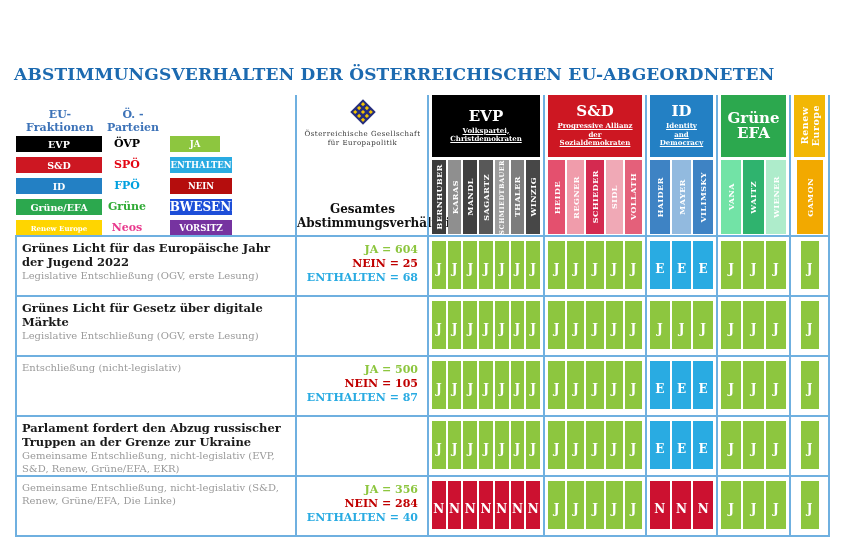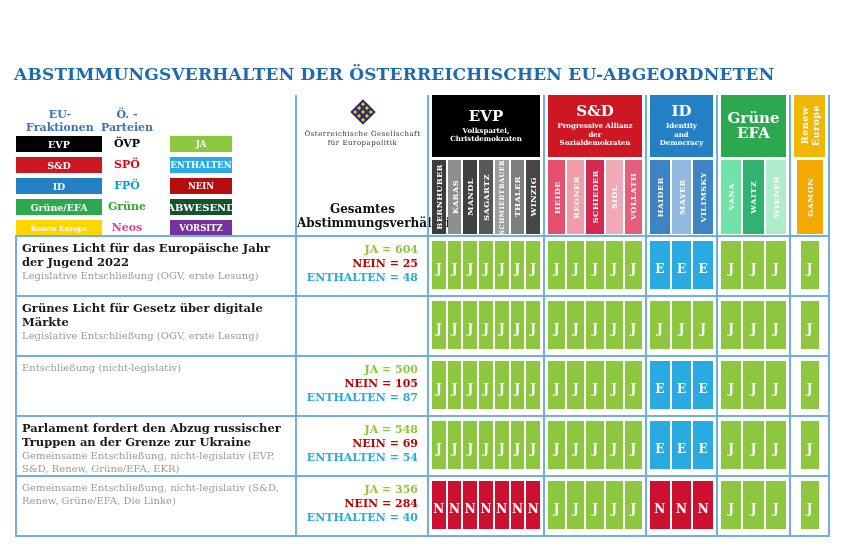--- a/index.html
+++ b/index.html
@@ -5,36 +5,36 @@
   html,body{margin:0;padding:0;background:#fff;}
   .canvas{position:relative;width:865px;height:550px;background:#fff;overflow:hidden;
           font-family:"DejaVu Serif","Liberation Serif",serif;}
   
   .title{position:absolute;left:14px;top:64px;font-size:17px;font-weight:bold;color:#1c6ab0;letter-spacing:.2px;}
   .subtitle{position:absolute;left:657px;top:72px;font-size:10.5px;color:#8494a6;}
   
   .band{position:absolute;left:0;top:90px;width:865px;height:146px;}
   .legend-label{position:absolute;top:18px;font-size:11px;color:#3d73b8;font-weight:bold;}
   .lbl-frak{left:16px;width:88px;text-align:center;}
-  .lbl-part{left:96px;width:62px;text-align:center;}
+  .lbl-part{left:102px;width:62px;text-align:center;}
   .badge{position:absolute;height:16px;display:flex;align-items:center;justify-content:center;
          color:#fff;font-weight:bold;font-size:9.5px;}
   .party-lab{position:absolute;left:96px;width:62px;height:16px;line-height:16px;text-align:center;
              font-weight:bold;font-size:11px;}
   
   .orgcol{position:absolute;left:297px;top:0;width:131px;height:146px;text-align:center;}
   .orglogo{margin-top:8px;}
   .orgline{font-size:7px;letter-spacing:.5px;color:#333;line-height:9px;}
   .orgcap{position:absolute;bottom:6px;left:0;right:0;font-size:12px;font-weight:bold;color:#111;line-height:14px;}
   
   .gcol{position:absolute;top:0;height:146px;}
   .gbox{position:absolute;top:5px;left:4px;right:4px;height:62px;display:flex;flex-direction:column;
         align-items:center;justify-content:center;color:#fff;text-align:center;}
   .gname{font-size:15px;font-weight:bold;line-height:15px;white-space:pre-line;}
-  .gsub{font-size:7px;font-weight:bold;line-height:8.5px;margin-top:3px;white-space:pre-line;}
+  .gsub{font-size:7px;font-weight:bold;line-height:8.5px;margin-top:3px;white-space:pre-line;text-decoration:underline;}
   .vtext{writing-mode:vertical-rl;transform:rotate(180deg);font-size:9.5px;font-weight:bold;
          letter-spacing:.5px;white-space:pre-line;line-height:11px;}
   .members{position:absolute;top:70px;left:4px;right:4px;height:74px;display:flex;gap:2px;justify-content:center;}
   .mbar{flex:1;min-width:0;display:flex;align-items:center;justify-content:center;}
   .mname{writing-mode:vertical-rl;transform:rotate(180deg);color:#fff;font-weight:bold;
          font-size:8px;letter-spacing:.5px;}
   
   .row{position:absolute;left:16px;width:813px;height:58px;}
   .topic{position:absolute;left:6px;top:4px;width:268px;}
   .rtitle{font-size:11.5px;font-weight:bold;color:#1a1a1a;line-height:14px;}
@@ -64,24 +64,24 @@
         <div class="badge" style="left: 16px; width: 86px; top: 46px; background: rgb(0, 0, 0);">EVP</div>
         <div class="badge" style="left: 16px; width: 86px; top: 67px; background: rgb(205, 23, 34);">S&amp;D</div>
         <div class="badge" style="left: 16px; width: 86px; top: 88px; background: rgb(35, 128, 196);">ID</div>
         <div class="badge" style="left: 16px; width: 86px; top: 109px; background: rgb(44, 168, 78);">Grüne/EFA</div>
         <div class="badge" style="left: 16px; width: 86px; top: 130px; background: rgb(255, 213, 0); font-size: 7px;">Renew Europe</div>
         <div class="party-lab" style="top: 46px; color: rgb(0, 0, 0);">ÖVP</div>
         <div class="party-lab" style="top: 67px; color: rgb(227, 6, 19);">SPÖ</div>
         <div class="party-lab" style="top: 88px; color: rgb(0, 160, 223);">FPÖ</div>
         <div class="party-lab" style="top: 109px; color: rgb(47, 170, 53);">Grüne</div>
         <div class="party-lab" style="top: 130px; color: rgb(232, 56, 140);">Neos</div>
-        <div class="badge" style="left: 170px; width: 62px; top: 46px; background: rgb(141, 198, 63); font-size: 8.5px;">JA</div>
+        <div class="badge" style="left: 170px; width: 50px; top: 46px; background: rgb(141, 198, 63); font-size: 8.5px;">JA</div>
         <div class="badge" style="left: 170px; width: 62px; top: 67px; background: rgb(41, 171, 226); font-size: 8.5px;">ENTHALTEN</div>
         <div class="badge" style="left: 170px; width: 62px; top: 88px; background: rgb(181, 13, 13); font-size: 8.5px;">NEIN</div>
-        <div class="badge" style="left: 170px; width: 62px; top: 109px; background: #14532d; font-size: 10px;">ABWESEND</div>
+        <div class="badge" style="left: 170px; width: 62px; top: 109px; background: #1d4ed8; font-size: 12px;">ABWESEND</div>
         <div class="badge" style="left: 170px; width: 62px; top: 130px; background: rgb(118, 51, 160); font-size: 8.5px;">VORSITZ</div>
       </div>
 
     <div class="orgcol">
       <div class="orglogo">
         <svg width="30" height="28" viewBox="0 0 30 28">
           <g transform="translate(15,14) rotate(45)">
             <rect x="-9" y="-9" width="18" height="18" fill="#252d7c"></rect>
             <g fill="#f2c200">
               <rect x="-7" y="-7" width="3" height="3"></rect>
@@ -211,21 +211,21 @@
 
   <div id="rows">
       <div class="row" style="top: 237px;">
         <div class="topic">
           <div class="rtitle">Grünes Licht für das Europäische Jahr der Jugend 2022</div>
           <div class="rsub">Legislative Entschließung (OGV, erste Lesung)</div>
         </div>
         <div class="results">
           <div class="res-ja">JA  = 604</div>
           <div class="res-nein">NEIN  = 25</div>
-          <div class="res-ent">ENTHALTEN  = 48</div>
+          <div class="res-ent">ENTHALTEN  = 68</div>
         </div>
         <div class="vcell" style="left: 412px; width: 116px;">
           <div class="vbar" style="background: rgb(141, 198, 63);">
             <span class="vletter">J</span>
           </div>
           <div class="vbar" style="background: rgb(141, 198, 63);">
             <span class="vletter">J</span>
           </div>
           <div class="vbar" style="background: rgb(141, 198, 63);">
             <span class="vletter">J</span>
@@ -435,25 +435,20 @@
         <div class="vcell" style="left: 774px; width: 39px;">
           <div class="vbar" style="background: rgb(141, 198, 63); max-width: 18px;">
             <span class="vletter">J</span>
           </div>
         </div>
       </div>
       <div class="row" style="top: 417px;">
         <div class="topic">
           <div class="rtitle">Parlament fordert den Abzug russischer Truppen an der Grenze zur Ukraine</div>
           <div class="rsub">Gemeinsame Entschließung, nicht-legislativ (EVP, S&amp;D, Renew, Grüne/EFA, EKR)</div>
-        </div>
-        <div class="results">
-          <div class="res-ja">JA  = 548</div>
-          <div class="res-nein">NEIN  = 69</div>
-          <div class="res-ent">ENTHALTEN  = 54</div>
         </div>
         <div class="vcell" style="left: 412px; width: 116px;">
           <div class="vbar" style="background: rgb(141, 198, 63);">
             <span class="vletter">J</span>
           </div>
           <div class="vbar" style="background: rgb(141, 198, 63);">
             <span class="vletter">J</span>
           </div>
           <div class="vbar" style="background: rgb(141, 198, 63);">
             <span class="vletter">J</span>

